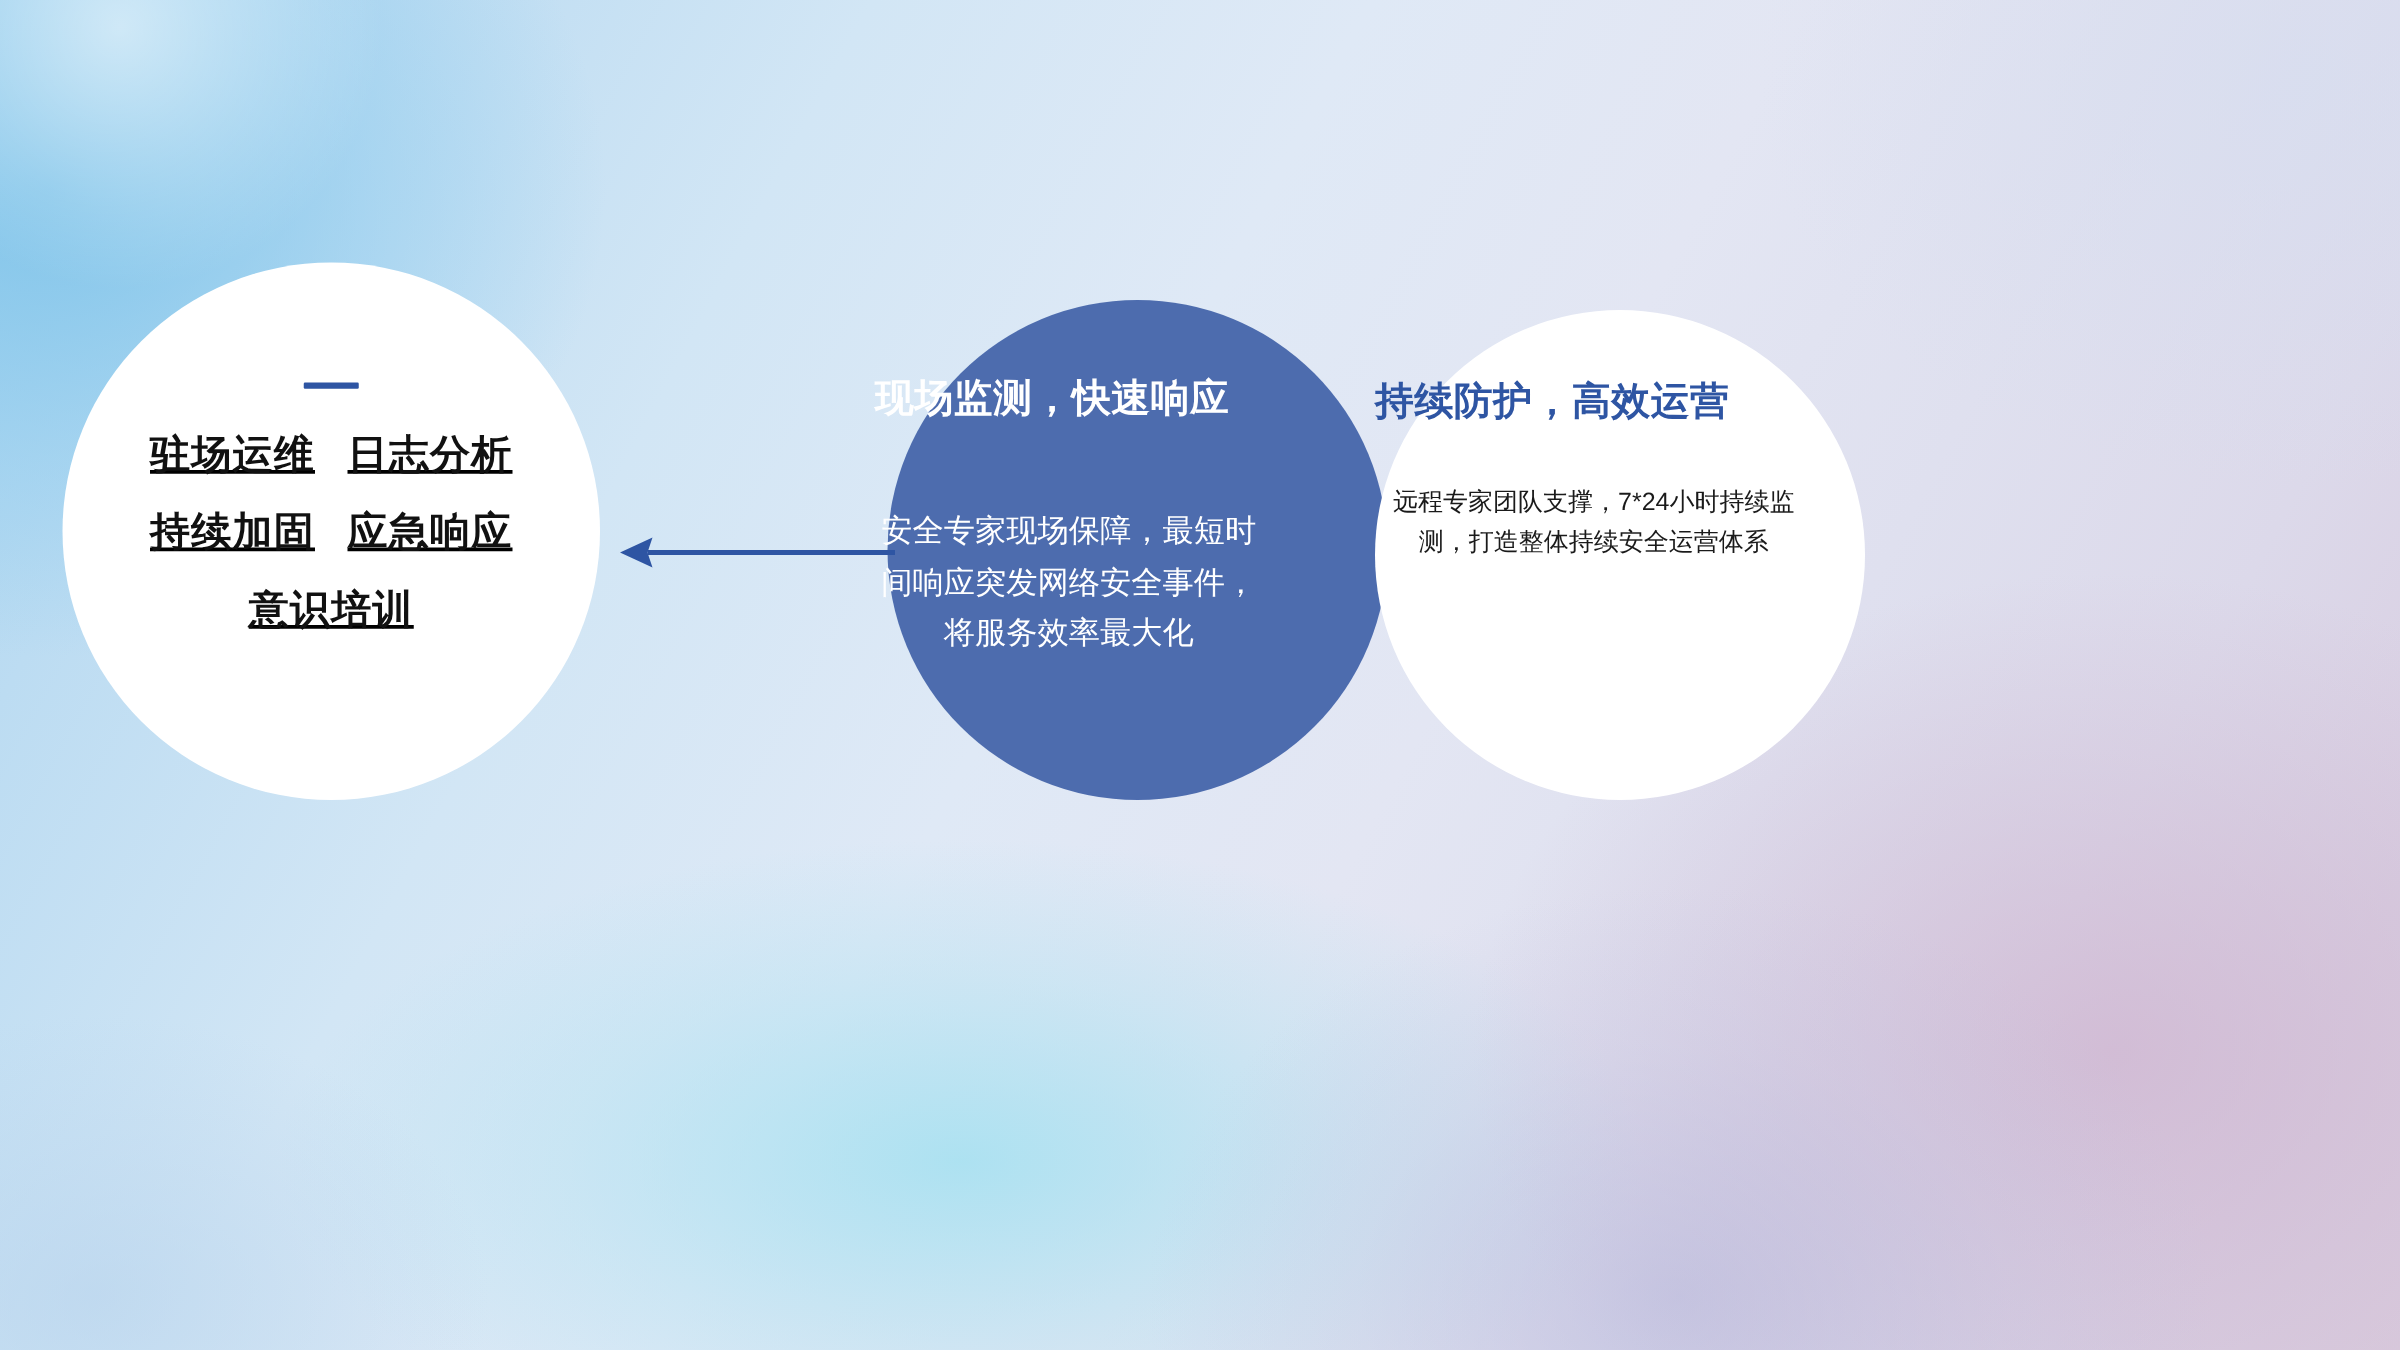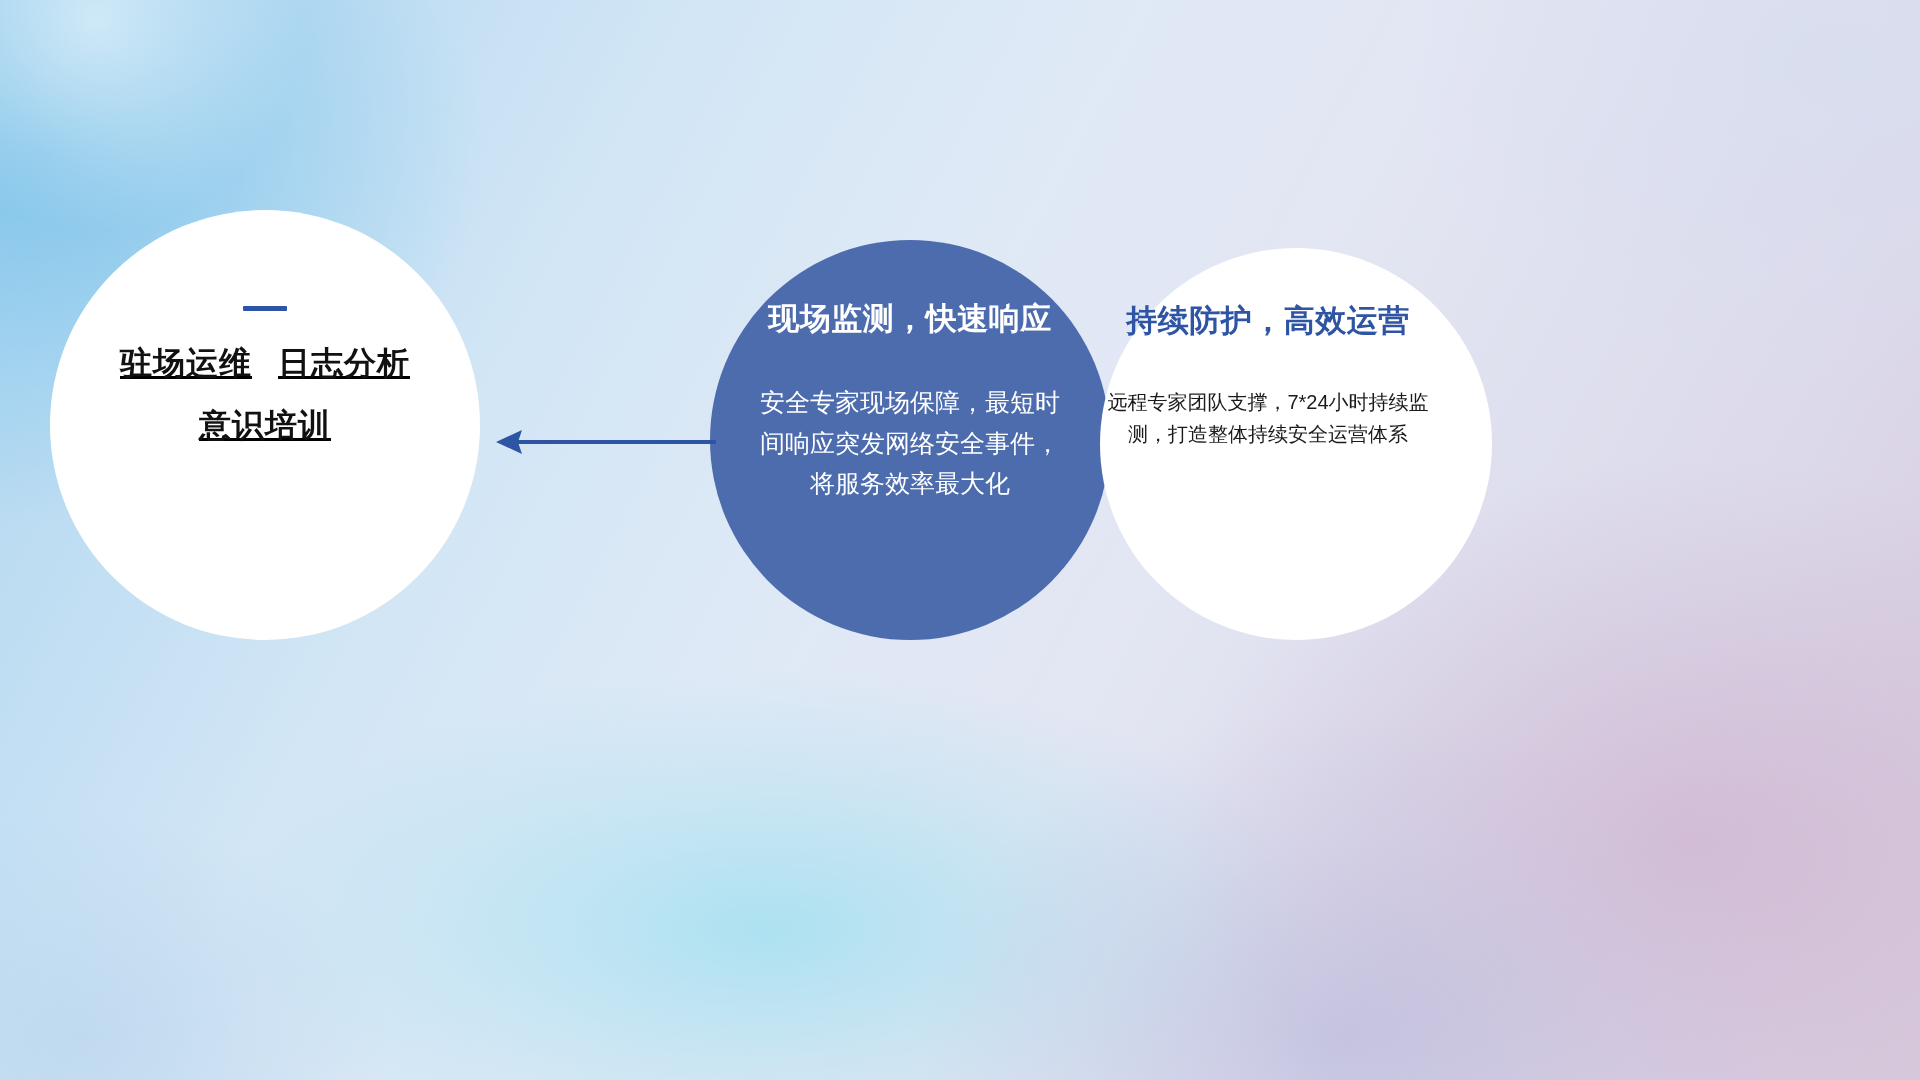--- a/index.html
+++ b/index.html
@@ -167,23 +167,24 @@
   
   .mid-content {
     position: absolute;
     left: 700px;
     top: 240px;
     width: 420px;
     height: 400px;
     z-index: 8;
     display: flex;
     flex-direction: column;
-    align-items: center;
+    align-items: flex-start;
     padding-top: 62px;
     box-sizing: border-box;
+    gap: 23px;
   }
 
   .mid-title {
     font-size: 31px;
     font-weight: 700;
     color: #ffffff;
     letter-spacing: 0.5px;
     white-space: nowrap;
     line-height: 1.1;
   }
@@ -194,28 +195,28 @@
     font-weight: 400;
     color: #ffffff;
     line-height: 1.62;
     text-align: center;
     width: 310px;
   }
 
   
   .right-content {
     position: absolute;
-    left: 1072px;
+    left: 1100px;
     top: 248px;
     width: 392px;
     height: 392px;
     z-index: 9;
     display: flex;
     flex-direction: column;
-    align-items: center;
+    align-items: flex-start;
     padding-top: 56px;
     box-sizing: border-box;
   }
 
   .right-title {
     font-size: 31px;
     font-weight: 700;
     color: #2e55a3;
     letter-spacing: 0.5px;
     white-space: nowrap;
@@ -254,20 +255,23 @@
     <line x1="228" y1="24" x2="30" y2="24" stroke="#2e55a3" stroke-width="4"></line>
     <polygon points="8,24 34,12 30,24 34,36" fill="#2e55a3"></polygon>
   </svg>
 
   <div class="left-content">
     <div class="accent-dash"></div>
     <div class="left-line">
       <span>驻场运维</span><span class="gap"></span><span>日志分析</span>
     </div>
     <div class="left-line">
+      <span>持续加固</span><span class="gap"></span><span>应急响应</span>
+    </div>
+    <div class="left-line">
       <span>意识培训</span>
     </div>
   </div>
 
   <div class="mid-content">
     <div class="mid-title">现场监测，快速响应</div>
     <div class="mid-body">安全专家现场保障，最短时间响应突发网络安全事件，将服务效率最大化</div>
   </div>
 
   <div class="right-content">

